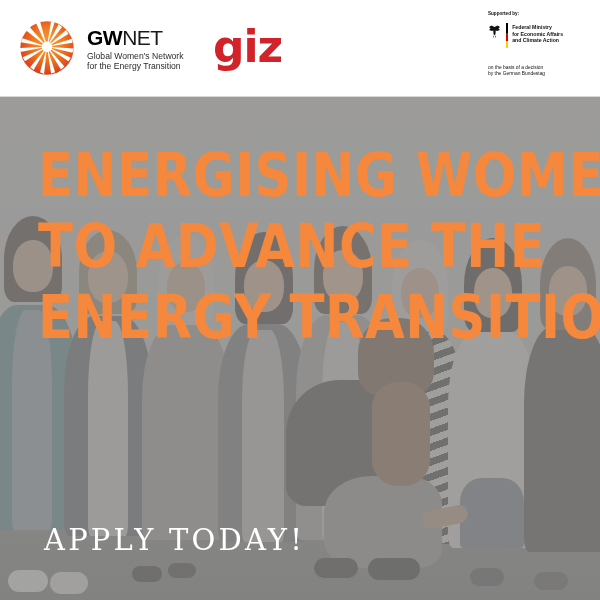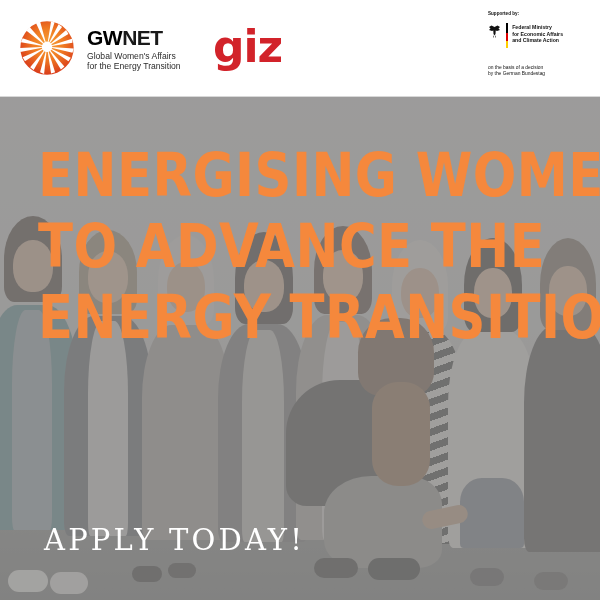--- a/index.html
+++ b/index.html
@@ -54,21 +54,21 @@
     font-size: 21px;
     line-height: 21px;
     letter-spacing: -0.5px;
     color: #000000;
     white-space: nowrap;
   }
   .gwnet-wordmark .gw {
     font-weight: bold;
   }
   .gwnet-wordmark .net {
-    font-weight: bold;
+    font-weight: normal;
     color: #1a1a1a;
   }
   .gwnet-tagline {
     font-family: "Liberation Sans", sans-serif;
     font-size: 8.6px;
     line-height: 10.5px;
     color: #2b2b2b;
     margin-top: 3px;
     white-space: nowrap;
   }
@@ -269,21 +269,21 @@
               <path d="M50 48 L14 20 L20 14 Z"></path>
               <path d="M50 48 L31 7 L38 4 Z"></path>
             </g>
           </g>
         </svg>
       </div>
       <div class="gwnet-text">
         <div class="gwnet-wordmark">
           <span class="gw">GW</span><span class="net">NET</span>
         </div>
-        <div class="gwnet-tagline">Global Women's Affairs</div>
+        <div class="gwnet-tagline">Global Women's Network</div>
         <div class="gwnet-tagline" style="margin-top:0">for the Energy Transition</div>
       </div>
     </div>
 
     <div class="giz-logo">giz</div>
 
     <div class="ministry">
       <div class="ministry-supported">Supported by:</div>
       <div class="ministry-row">
         <div class="ministry-emblem">

